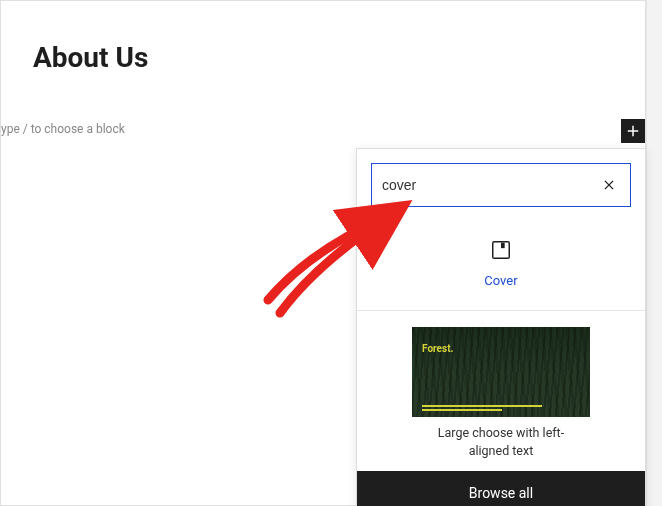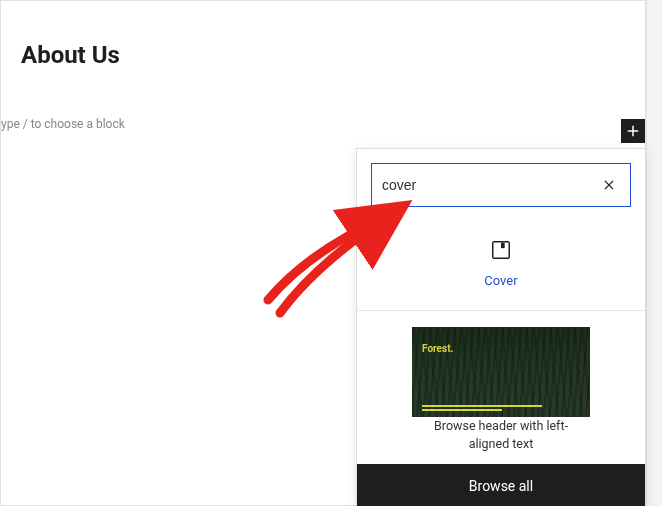--- a/index.html
+++ b/index.html
@@ -12,25 +12,25 @@
       overflow: hidden;
     }
     .editor-area {
       padding: 40px 0 0 0;
       border: 1px solid #e0e0e0;
       height: 506px;
       margin-right: 16px;
       position: relative;
     }
     .page-title {
-      font-size: 24px;
+      font-size: 28px;
       font-weight: 700;
       color: #1e1e1e;
-      padding-left: 20px;
       margin-bottom: 48px;
+      margin-left: 32px;
     }
     .placeholder-row {
       display: flex;
       align-items: center;
       justify-content: space-between;
       padding: 0 0 0 0;
     }
     .placeholder-text {
       color: #888;
       font-size: 12px;
@@ -98,21 +98,21 @@
       color: #1e4cd6;
       font-size: 13px;
     }
     .pattern-section {
       padding: 16px 16px 12px 16px;
       text-align: center;
     }
     .pattern-thumb {
       width: 178px;
       height: 90px;
-      margin: 0 auto 0 auto;
+      margin: 0 auto 7px auto;
       background: linear-gradient(180deg, #1a2a1a 0%, #1f3020 20%, #263826 50%, #2a3d2a 100%);
       position: relative;
       overflow: hidden;
     }
     .pattern-thumb::before {
       content: "";
       position: absolute;
       inset: 0;
       background:
         repeating-linear-gradient(95deg, rgba(10,20,10,0.35) 0 2px, rgba(30,50,30,0.15) 2px 6px),
@@ -214,21 +214,21 @@
     </svg>
     <div class="block-label">Cover</div>
   </div>
 
   <div class="pattern-section">
     <div class="pattern-thumb">
       <span class="p-title">Forest.</span>
       <span class="p-line"></span>
       <span class="p-line2"></span>
     </div>
-    <div class="pattern-label">Browse header with left-aligned text</div>
+    <div class="pattern-label">Large choose with left-aligned text</div>
   </div>
 
   <div class="browse-all">Browse all</div>
 </div>
 
 <svg class="annotation-arrow" width="160" height="130" viewBox="0 0 160 130">
   <defs>
     <marker id="arrowhead" markerWidth="8" markerHeight="8" refX="5" refY="4" orient="auto">
       <polygon points="0 0, 8 4, 0 8" fill="#e8231d"></polygon>
     </marker>

